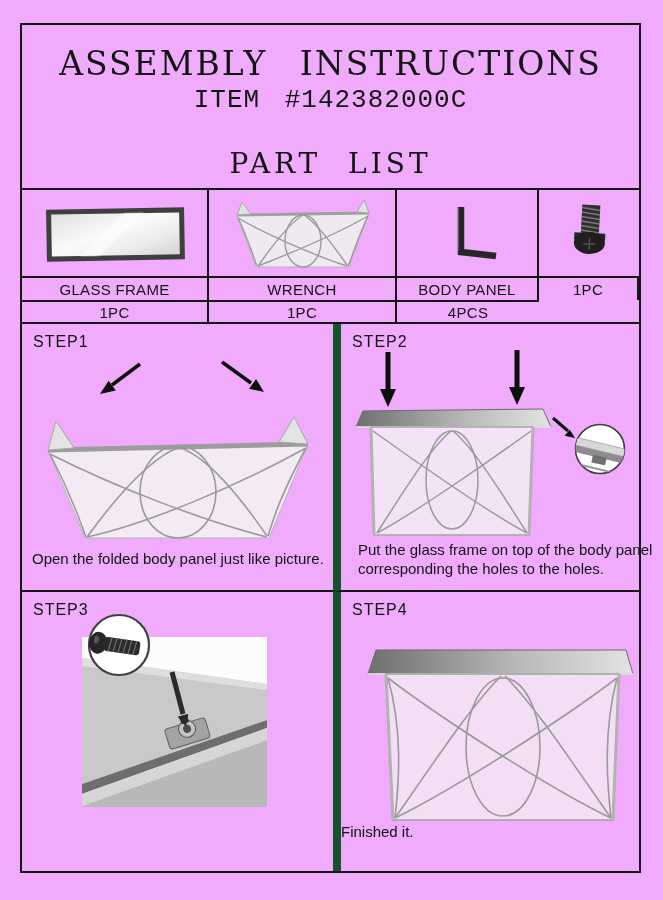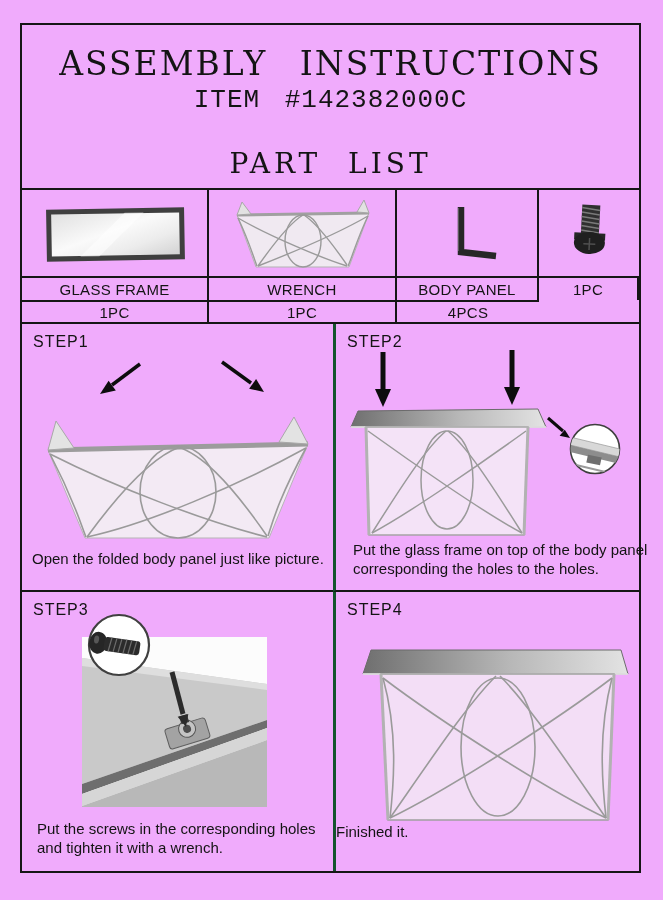--- a/index.html
+++ b/index.html
@@ -22,21 +22,21 @@
            display:grid; grid-template-columns:187px 188px 142px 1fr;
            grid-template-rows:86px 24px 1fr; }
   .pcell { box-sizing:border-box; border-right:2px solid #161616;
            display:flex; align-items:center; justify-content:center; overflow:hidden; }
   .pcell.pl { border-right:none; }
   .pname, .pqty { border-top:2px solid #161616; font-size:15px; letter-spacing:0.3px; }
 
   
   .steps { display:grid; grid-template-columns:311px 1fr; grid-template-rows:268px 1fr; height:547px;border-radius:15px; }
   .scell { position:relative; box-sizing:border-box; }
-  .scell.cr { border-left:3px solid #14532d;padding-left:48px; }
+  .scell.cr { border-left:8px solid #14532d;padding-left:48px; }
   .scell.cb { border-bottom:2px solid #161616; }
   .slabel { position:absolute; top:9px; left:11px; font-size:16px; letter-spacing:1px; z-index:2; }
   .stext  { position:absolute; font-size:15px; line-height:18.5px; z-index:2; }
   .t1 { left:10px; bottom:22px; white-space:nowrap; }
   .t2 { left:17px; bottom:12px; width:300px; }
   .t3 { left:15px; bottom:14px; width:302px; }
   .t4 { left:0; right:0; bottom:30px; }
   .art { position:absolute; inset:0; z-index:1; }
 </style>
 </head>
@@ -238,21 +238,20 @@
                   <line x1="2" y1="-7" x2="0" y2="7"></line>
                 <line x1="7" y1="-7" x2="5" y2="7"></line>
                   <line x1="12" y1="-7" x2="10" y2="7"></line>
                 <line x1="17" y1="-7" x2="15" y2="7"></line>
                   <line x1="22" y1="-7" x2="20" y2="7"></line>
               </g>
               <ellipse cx="-18" cy="-3" rx="2.5" ry="4" fill="#575757"></ellipse>
             </g>
           </g>
         </svg>
-        <div class="stext t3">Put the screws in the corresponding holes and tighten it with a wrench.</div>
       </div>
 
       <div class="scell cr">
         <div class="slabel">STEP4</div>
         <svg class="art" width="310" height="279" viewBox="0 0 310 279">
           <defs>
             <linearGradient id="gm4" x1="0" y1="0" x2="1" y2="0">
               <stop offset="0" stop-color="#6f6f6f"></stop>
                 <stop offset="0.55" stop-color="#b7b7b7"></stop>
               <stop offset="1" stop-color="#e3e3e3"></stop>

